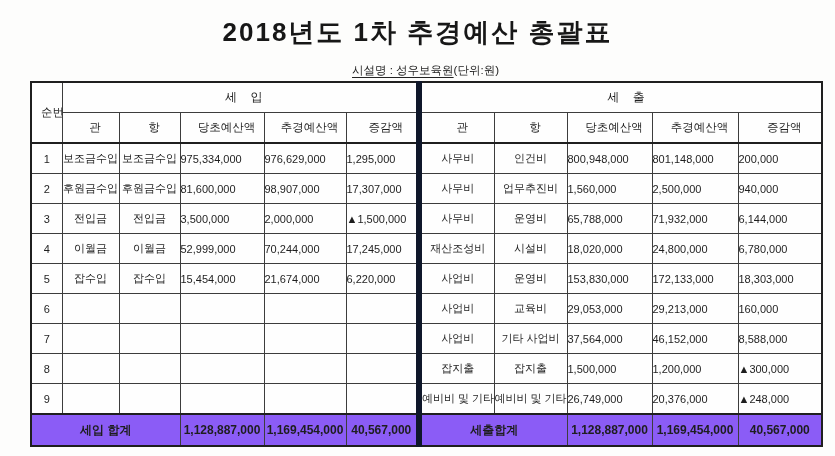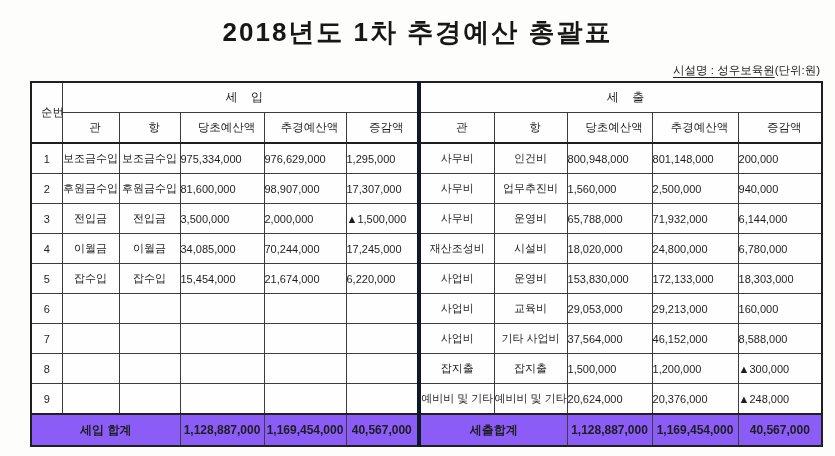--- a/index.html
+++ b/index.html
@@ -6,41 +6,41 @@
   .page{
     width:835px;height:456px;background:#fdfdfc;position:relative;
     font-family:"Liberation Sans","DejaVu Sans",sans-serif;color:#1c1c1c;
     box-sizing:border-box;overflow:hidden;
   }
   .title{
     margin:0;padding-top:15px;text-align:center;
     font-size:26px;font-weight:bold;letter-spacing:2px;color:#171717;
   }
   .meta{
-    display:flex;justify-content:flex-end;align-items:flex-end;
+    display:flex;justify-content:center;align-items:flex-end;
     margin:13px 15px 3px 31px;font-size:11.5px;color:#222;
   }
   .facility{text-decoration:underline;text-underline-offset:3px;}
   table.budget{
     border-collapse:collapse;table-layout:fixed;width:791px;margin-left:30px;
     border:2.5px solid #1f1f1f;background:#fefefe;
   }
   th,td{
     border:1px solid #3d3d3d;font-weight:normal;font-size:11px;
     overflow:hidden;white-space:nowrap;padding:0;color:#1e1e1e;
   }
   thead th{height:29px;font-size:11.5px;padding-left:9px;}
   thead .group{white-space:pre;font-size:12px;}
   thead tr.sub th{border-bottom:2px solid #1f1f1f;}
   th.seq{border-bottom:2px solid #1f1f1f;}
   tbody td{height:29px;}
   tfoot td{height:30px;background:#8b5cf6;border-top:2px solid #1f1f1f;font-size:12px;font-weight:bold;}
   .ctr{text-align:center;}
   .num{text-align:left;padding-right:7px;}
-  .mid{border-left:4px solid #0f172a;}
+  .mid{border-left:6px solid #0f172a;}
   tfoot .num{text-align:center;padding-right:0;margin-top:43px;}
 </style>
 </head>
 <body>
 
 <div class="page">
   <h1 class="title">2018년도  1차  추경예산  총괄표</h1>
 
   <div class="meta">
     <span class="facility">시설명 : 성우보육원</span>
@@ -117,21 +117,21 @@
         <td class="ctr mid">사무비</td>
         <td class="ctr">운영비</td>
         <td class="num">65,788,000</td>
         <td class="num">71,932,000</td>
         <td class="num">6,144,000</td>
       </tr>
       <tr>
         <td class="ctr">4</td>
         <td class="ctr">이월금</td>
         <td class="ctr">이월금</td>
-        <td class="num">34,085,000</td>
+        <td class="num">52,999,000</td>
         <td class="num">70,244,000</td>
         <td class="num">17,245,000</td>
         <td class="ctr mid">재산조성비</td>
         <td class="ctr">시설비</td>
         <td class="num">18,020,000</td>
         <td class="num">24,800,000</td>
         <td class="num">6,780,000</td>
       </tr>
       <tr>
         <td class="ctr">5</td>
@@ -187,21 +187,21 @@
       </tr>
       <tr>
         <td class="ctr">9</td>
         <td class="ctr"></td>
         <td class="ctr"></td>
         <td class="num"></td>
         <td class="num"></td>
         <td class="num"></td>
         <td class="ctr mid">예비비 및 기타</td>
         <td class="ctr">예비비 및 기타</td>
-        <td class="num">20,624,000</td>
+        <td class="num">26,749,000</td>
         <td class="num">20,376,000</td>
         <td class="num">▲248,000</td>
       </tr>
     </tbody>
     <tfoot>
       <tr>
         <td colspan="3" class="ctr">세입 합계</td>
         <td class="num">1,128,887,000</td>
         <td class="num">1,169,454,000</td>
         <td class="num">40,567,000</td>

